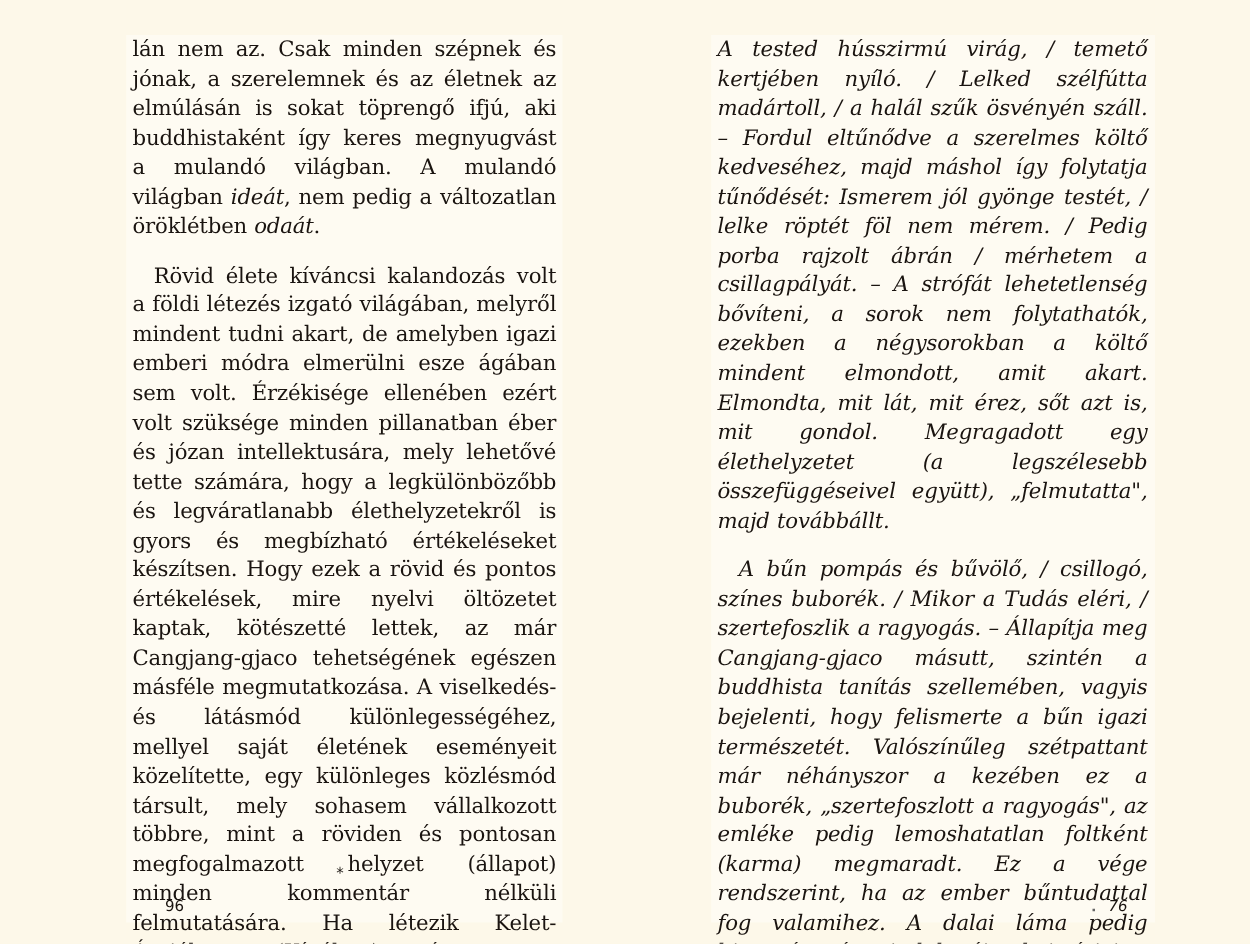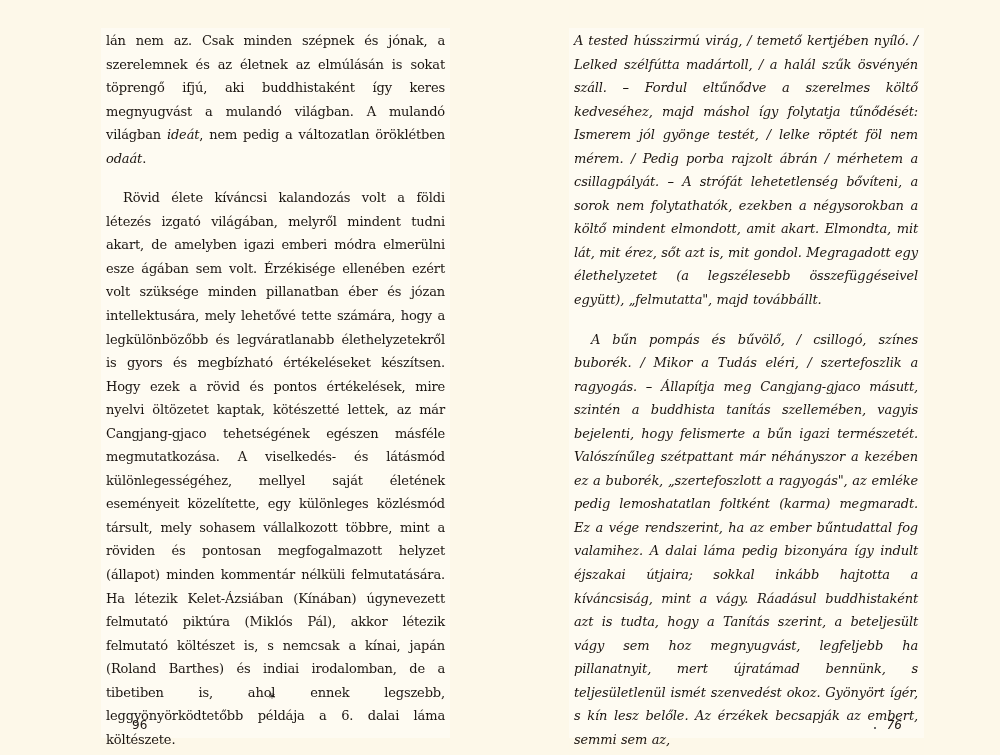--- a/index.html
+++ b/index.html
@@ -14,21 +14,21 @@
     .page {
       position: absolute;
       top: 28px;
       background: #fefbf2;
       color: #1a1410;
       font-family: "DejaVu Serif", serif;
     }
     .page-left  { left: 101px; width: 349px; height: 710px; }
     .page-right { left: 569px; width: 355px; height: 710px; font-style: italic; }
     .para {
-      font-size: 13px;
+      font-size: 17px;
       line-height: 23.55px;
       text-align: justify;
       hyphens: manual;
       letter-spacing: -0.15px;
       word-spacing: 0.5px;
       padding-top: 0;
     }
     .para + .para { margin-top: 16px; }
     .para.indent { text-indent: 17px; }
     .para .it { font-style: italic; }

